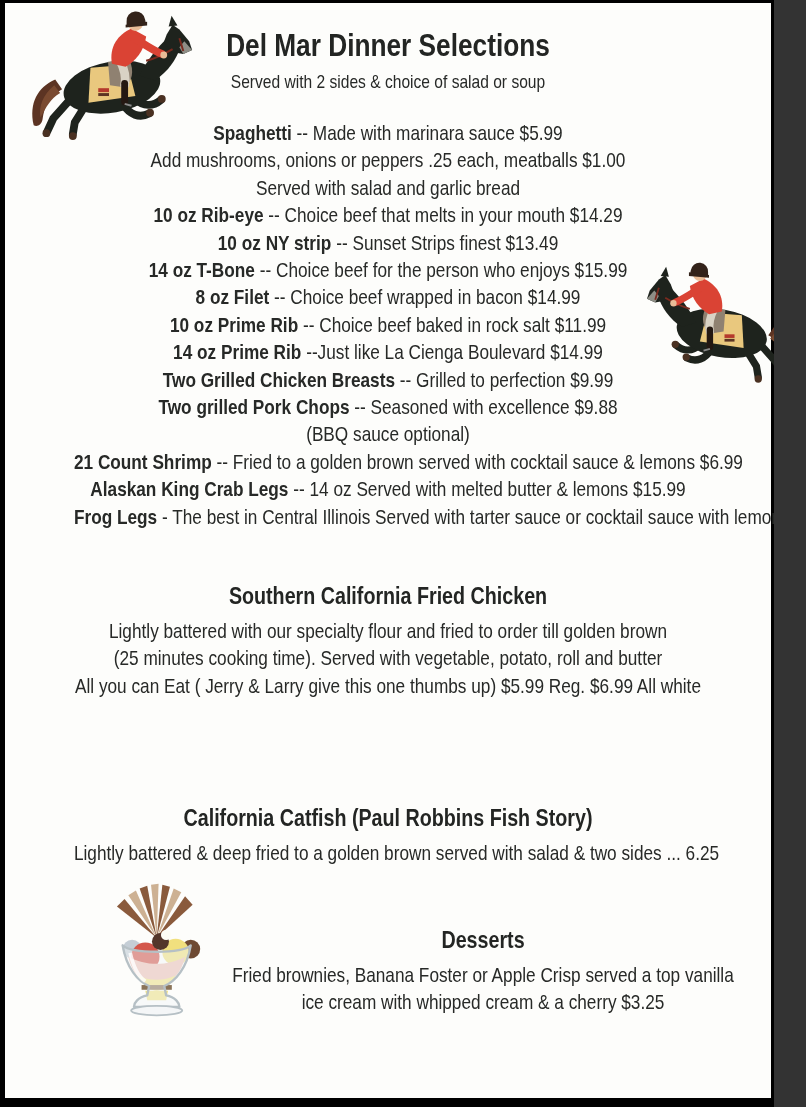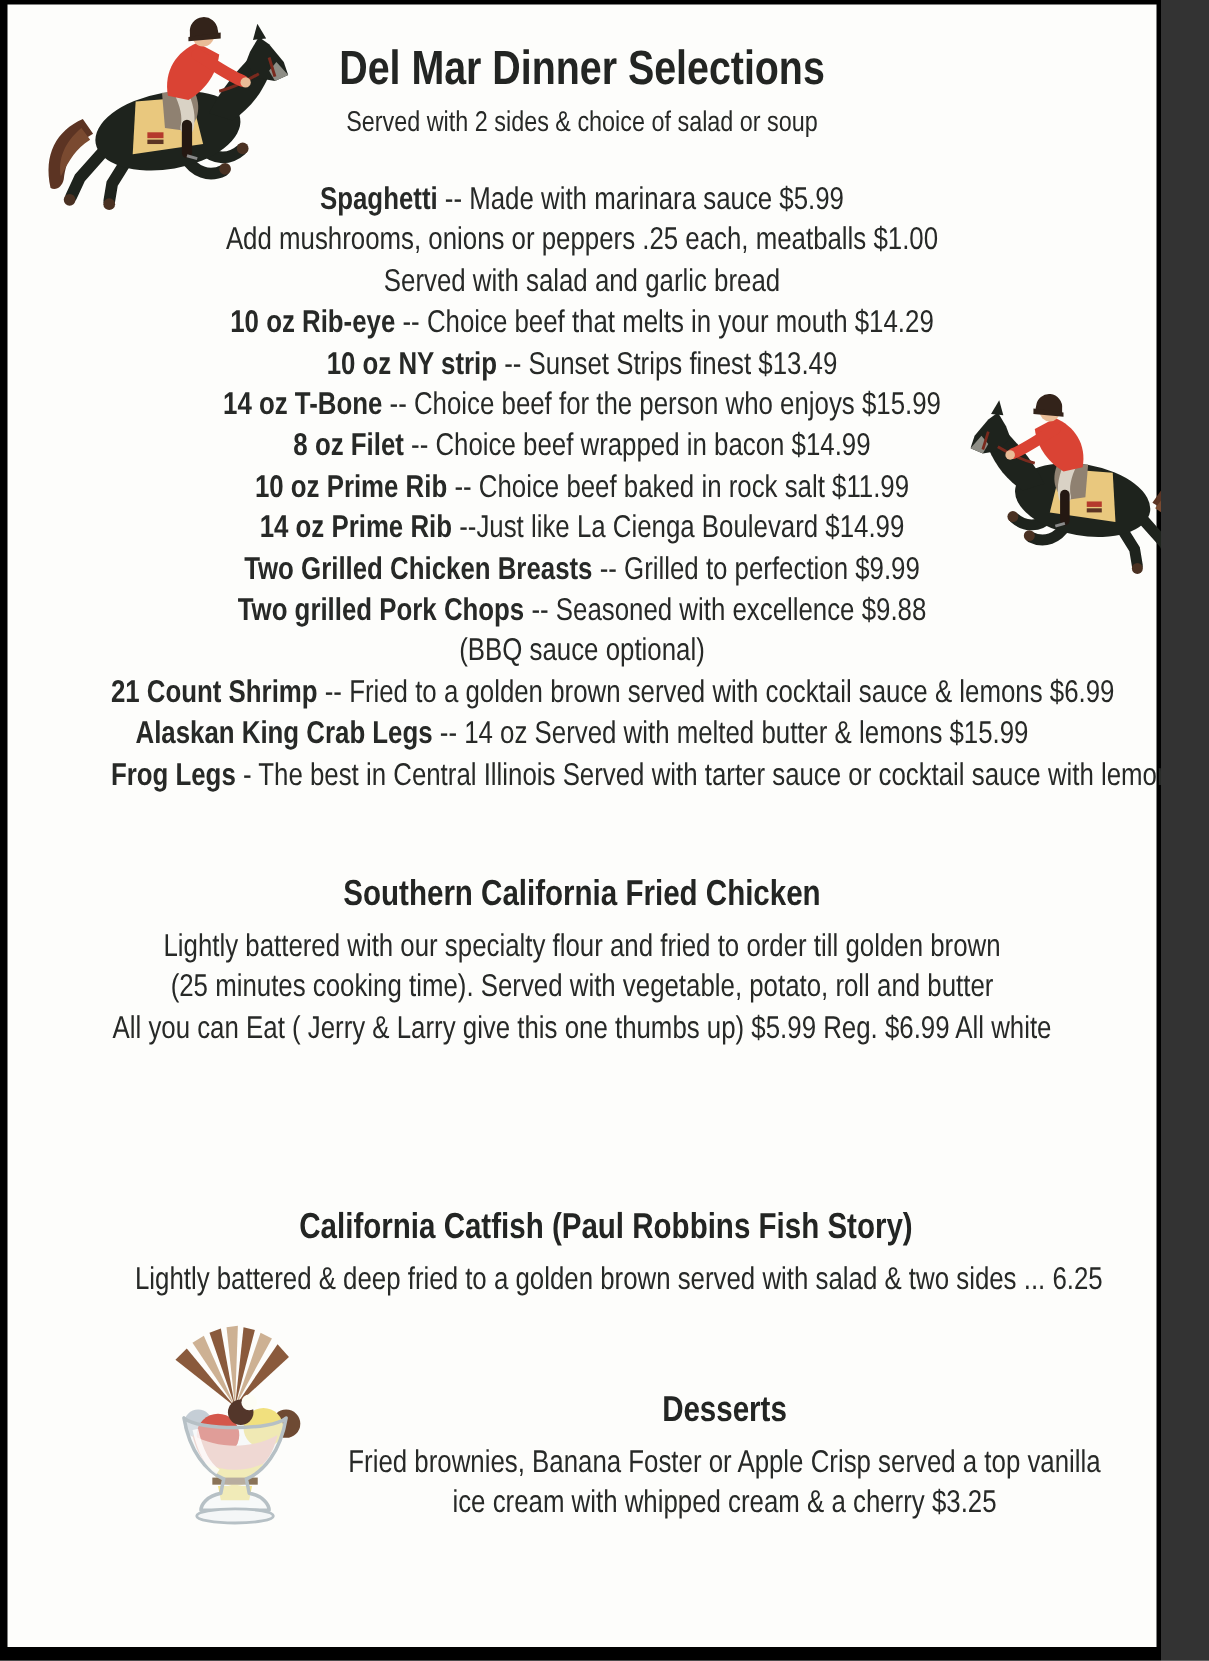--- a/index.html
+++ b/index.html
@@ -32,21 +32,21 @@
     text-align:center;white-space:nowrap;
   }
   .nm{font-weight:bold;}
   .sec{position:absolute;left:0;width:100%;}
   .sec h2{
     font-size:24px;font-weight:bold;margin:0 0 7px 0;
     text-align:center;line-height:29px;color:#232523;
   }
   .sec-chicken{top:558px;margin-top:20px;}
   .sec-walleye{top:714px;}
-  .sec-catfish{top:800px;padding-left:16px;}
+  .sec-catfish{top:800px;}
   .sec-desserts{top:922px;left:150px;width:656px;}
   .art{position:absolute;}
   .art-horse-left{left:20px;top:6px;width:168px;height:132px;}
   .art-horse-right{left:642px;top:230px;width:155px;height:178px;transform:scaleX(-1);}
   .art-sundae{left:90px;top:878px;width:130px;height:140px;}
 </style>
 </head>
 <body>
 
 <div class="scan">

